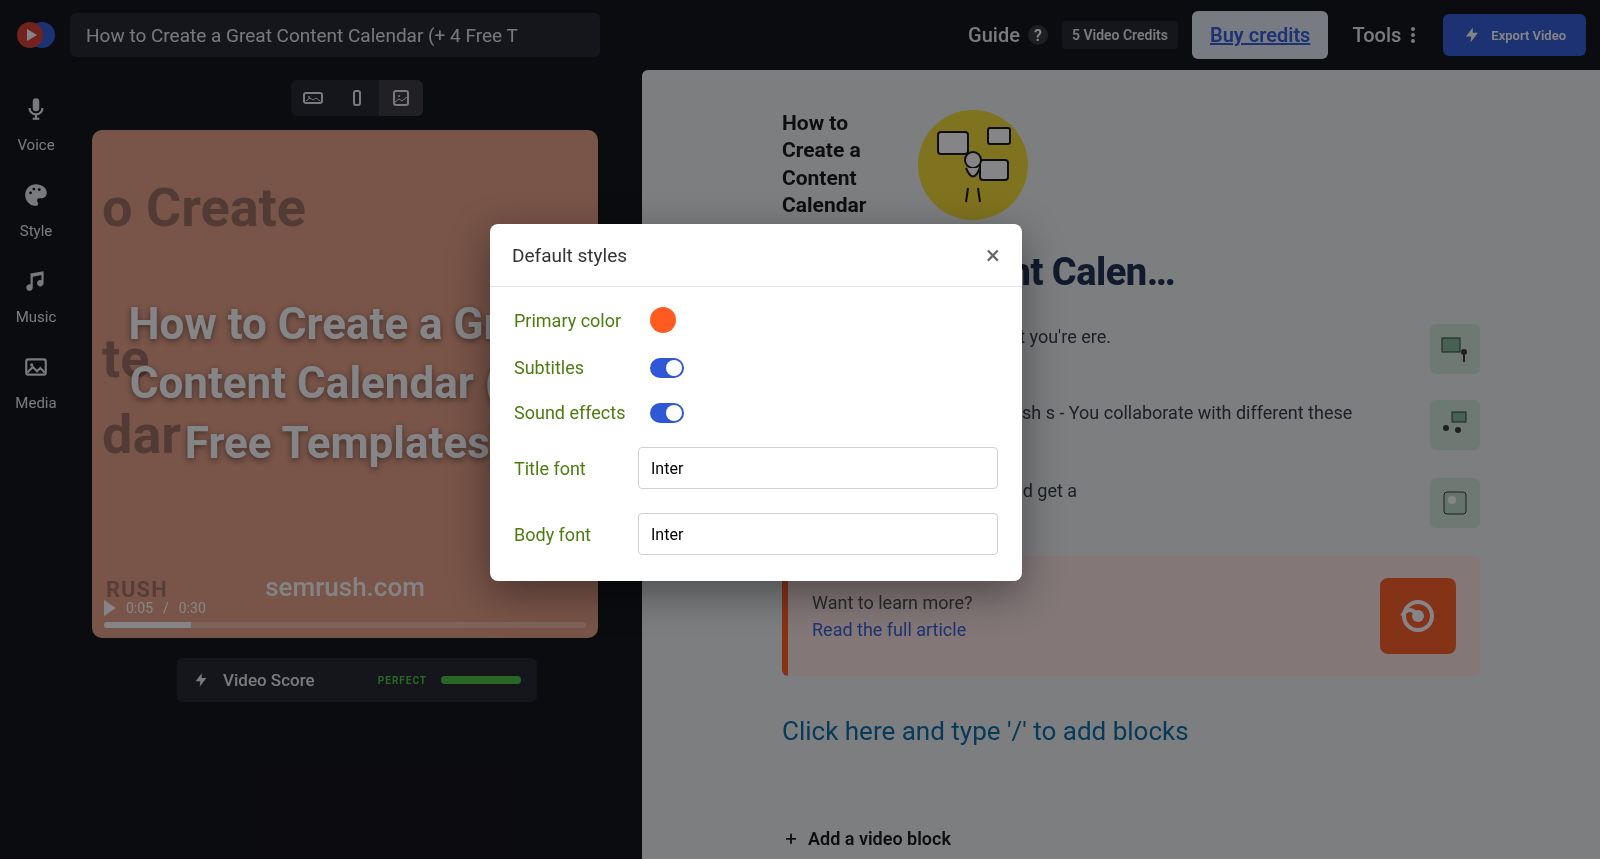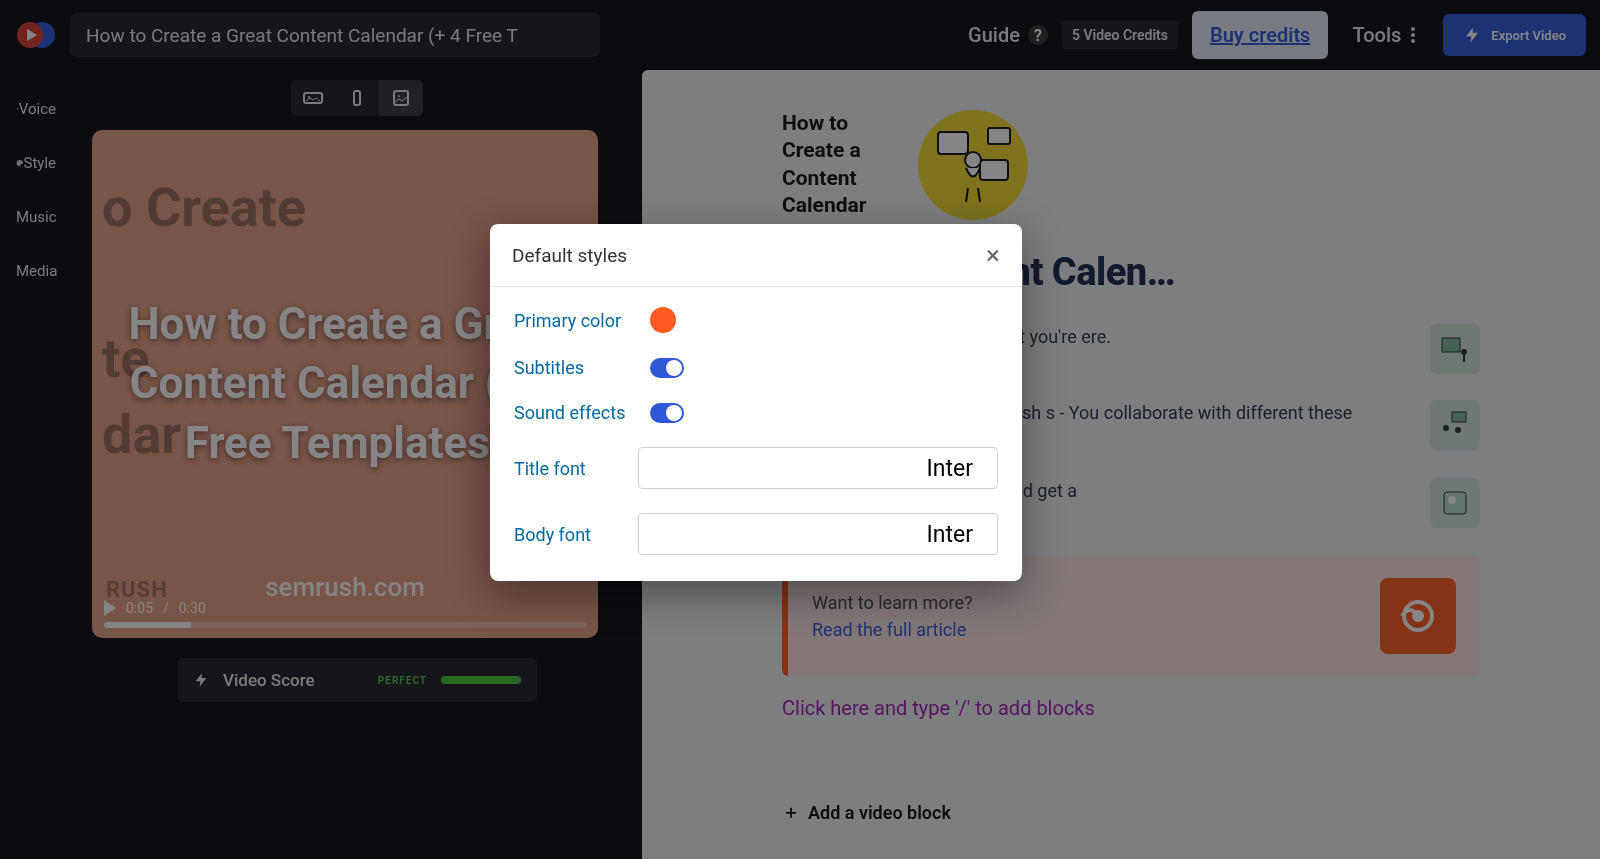--- a/index.html
+++ b/index.html
@@ -13,21 +13,21 @@
   .guide { display: inline-flex; align-items: center; gap: 8px; color: #e8e8e8; font-size: 20px; font-weight: 500; }
   .help-icon { width: 20px; height: 20px; border-radius: 50%; background: #333; color: #fff; display: inline-flex; align-items: center; justify-content: center; font-size: 16px; font-weight: 600; }
   .credits { background: #1f2026; color: #e8e8e8; font-size: 14px; font-weight: 600; padding: 6px 10px; border-radius: 4px; }
   .buy-btn { background: #e6ebf7; color: #2f58d6; font-size: 20px; font-weight: 600; text-decoration: underline; border: none; padding: 12px 18px; border-radius: 6px; }
   .tools-btn { background: transparent; color: #e8e8e8; font-size: 20px; font-weight: 500; border: none; display: inline-flex; align-items: center; gap: 6px; padding: 8px 10px; }
   .dots-icon { display: inline-block; width: 4px; height: 4px; border-radius: 50%; background: #e8e8e8; box-shadow: 0 -6px 0 #e8e8e8, 0 6px 0 #e8e8e8; margin: 0 4px; }
   .export-btn { background: #2f58d6; color: #fff; font-size: 13px; font-weight: 600; border: none; padding: 12px 20px; border-radius: 6px; display: inline-flex; align-items: center; gap: 10px; }
 
   .main { display: flex; height: 789px; }
   .sidebar { width: 72px; background: #0b0c10; padding-top: 12px; }
-  .side-item { display: flex; align-items: center; gap: 0; color: #e8e8e8; font-size: 15px; padding: 14px 16px; cursor: pointer; }
+  .side-item { display: flex; flex-direction: column; align-items: center; gap: 14px; color: #e8e8e8; font-size: 15px; padding: 14px 16px; cursor: pointer; }
   .side-item svg { width: 26px; height: 26px; }
 
   .left-panel { width: 570px; background: #0b0c10; padding: 10px 40px 0; display: flex; flex-direction: column; align-items: center; position: relative; }
   .layout-switches { display: flex; gap: 0; margin-bottom: 14px; background: #1f2026; border-radius: 6px; overflow: hidden;}
   .layout-switch { width: 44px; height: 36px; background: transparent; border: none; display: flex; align-items: center; justify-content: center; }
   .layout-switch.active { background: #34353b; }
   .layout-switch svg { width: 20px; height: 16px; }
 
   .video-preview { width: 506px; height: 508px; background: linear-gradient(#e79d80,#e79d80); border-radius: 10px; position: relative; overflow: hidden; margin-left:-24px;}
   .preview-bg-text { position: absolute; left: 10px; top: 40px; font-size: 54px; font-weight: 700; color: #3a2e2a; opacity: 0.45; line-height: 1.4; }
@@ -58,36 +58,36 @@
   .content-item { display: flex; gap: 20px; align-items: flex-start; }
   .content-text { flex: 1; color: #2d3440; font-size: 18px; line-height: 1.45; }
   .thumb { width: 50px; height: 50px; background: #d0e7d8; border-radius: 6px; flex-shrink: 0; display:flex;align-items:center;justify-content:center;}
   .thumb svg{width:34px;height:34px;}
   .cta-box { margin-top: 28px; background: #fbe3e0; border-left: 6px solid #ff5a1f; border-radius: 6px; padding: 22px 24px; display: flex; gap: 18px; align-items: center; }
   .cta-text { flex: 1; }
   .cta-text .l1 { color: #444; font-size: 18px; margin-bottom: 6px; }
   .cta-text .l2 { color: #2f58d6; font-size: 18px; }
   .cta-icon { width: 76px; height: 76px; background: #ff5a1f; border-radius: 8px; display: flex; align-items: center; justify-content: center; }
   .cta-icon svg{width:40px;height:40px;}
-  .add-hint { color: #a21caf; font-size: 20px; margin-top: 20px; }
+  .add-hint { color: #0369a1; font-size: 26px; margin-top: 40px; }
   .add-block { margin-top: 80px; display: inline-flex; align-items: center; gap: 8px; color: #111; font-size: 18px; font-weight: 600; background: none; border: none; }
 
   .dim-overlay { position: absolute; inset: 0; background: rgba(12,12,16,0.5); pointer-events: none; }
 
   .modal { position: absolute; width: 532px; left: 490px; top: 224px; background: #fff; border-radius: 8px; box-shadow: 0 12px 40px rgba(0,0,0,0.4); overflow: hidden; }
   .modal-head { display: flex; align-items: center; justify-content: space-between; padding: 18px 22px; border-bottom: 1px solid #e4e4e6; }
   .modal-title { font-size: 19px; color: #333; font-weight: 400; }
   .modal-close { background: none; border: none; font-size: 26px; color: #666; cursor: pointer; line-height: 1; }
   .modal-body { padding: 20px 24px 26px; display: flex; flex-direction: column; gap: 24px; }
   .modal-row { display: flex; align-items: center; gap: 24px; }
-  .row-label { width: 112px; font-size: 18px; color: #0369a1; }
+  .row-label { width: 112px; font-size: 18px; color: #4d7c0f; }
   .color-swatch { width: 26px; height: 26px; border-radius: 50%; background: #ff5a1f; }
   .toggle { position: relative; width: 34px; height: 20px; background: #2f58d6; border-radius: 10px; }
   .toggle .knob { position: absolute; top: 2px; right: 2px; width: 16px; height: 16px; background: #fff; border-radius: 50%; }
-  .font-input { flex: 1; height: 42px; border: 1px solid #d0d0d4; border-radius: 4px; padding: 0 24px; font-size: 23px; text-align: right; }
+  .font-input { flex: 1; height: 42px; border: 1px solid #d0d0d4; border-radius: 4px; padding: 0 12px; font-size: 16px; }
 </style>
 </head>
 <body>
 
 <div class="topbar">
   <div class="logo">
     <svg viewBox="0 0 42 42">
         <circle cx="28" cy="21" r="13" fill="#2f58d6"></circle>
         <circle cx="16" cy="21" r="13" fill="#d83a2b"></circle>
         <polygon points="13,15 13,27 23,21" fill="#fff"></polygon>

